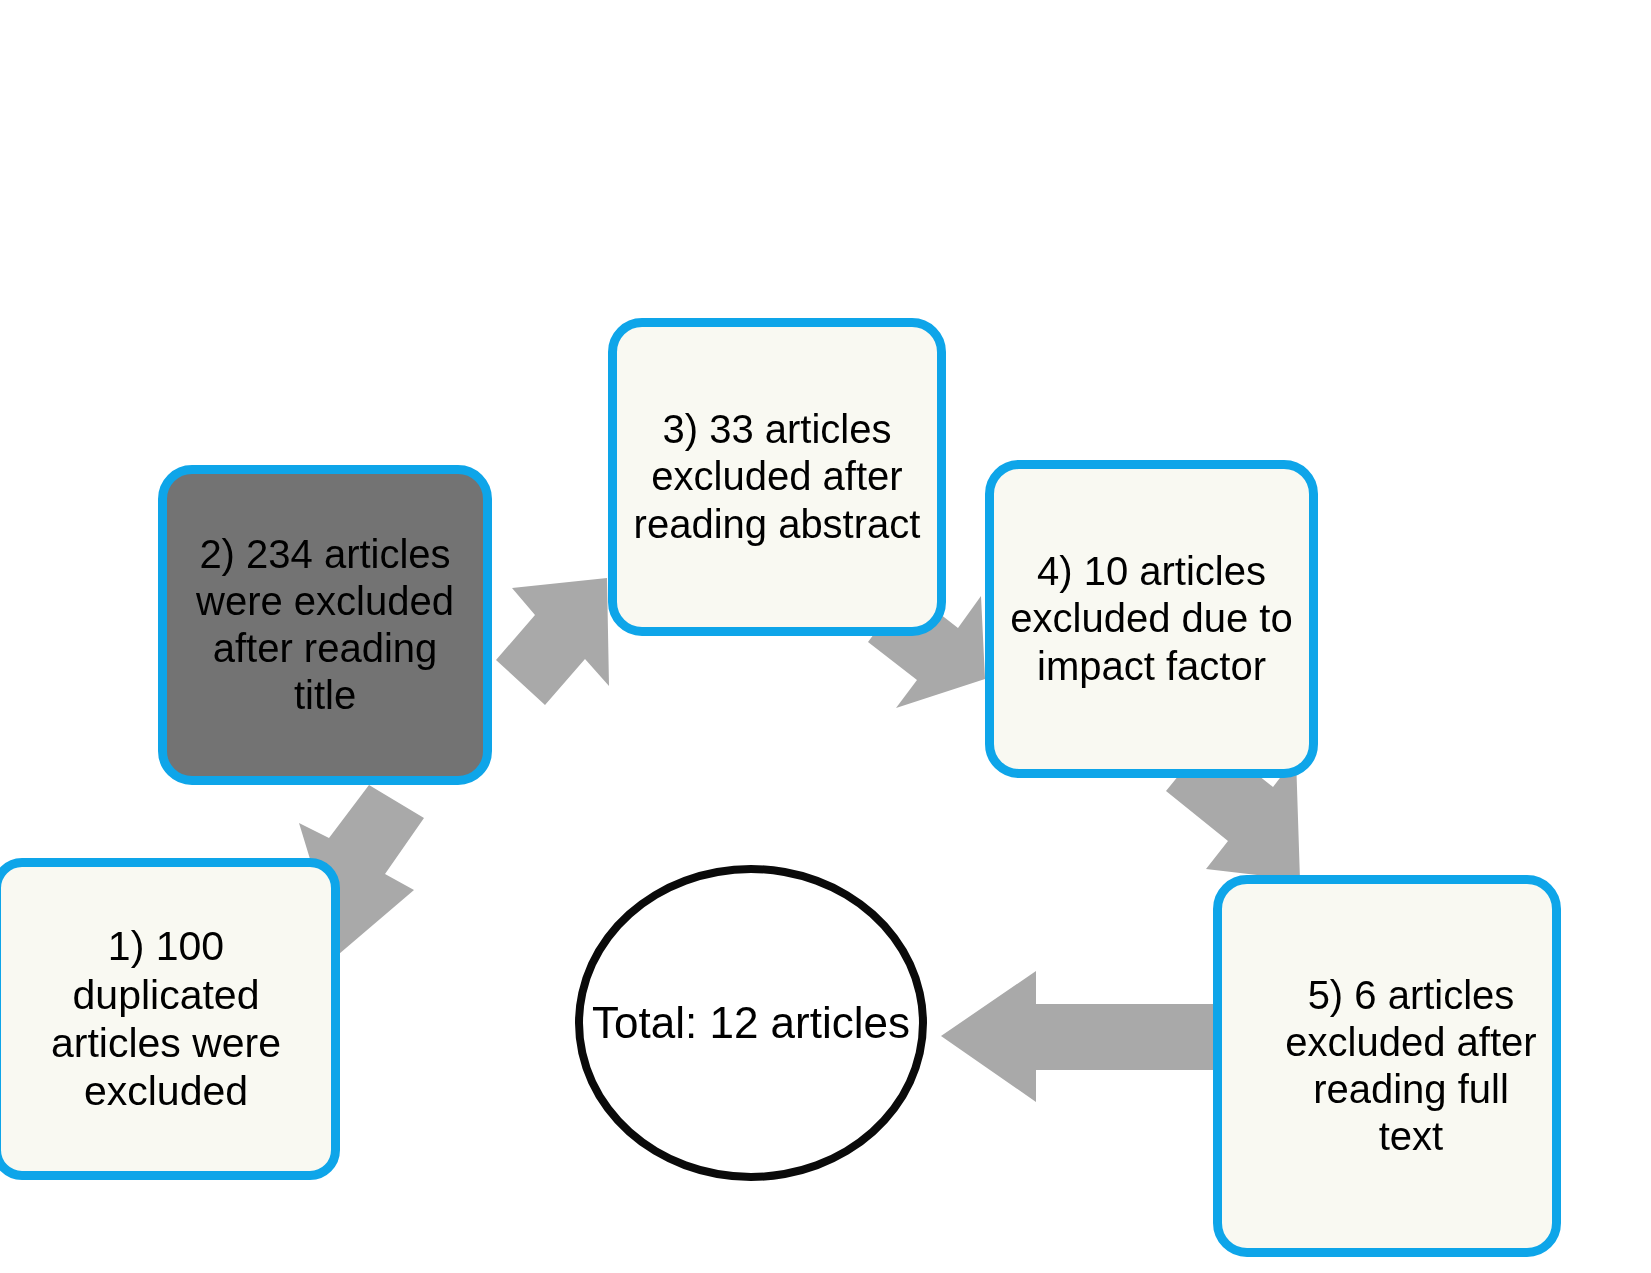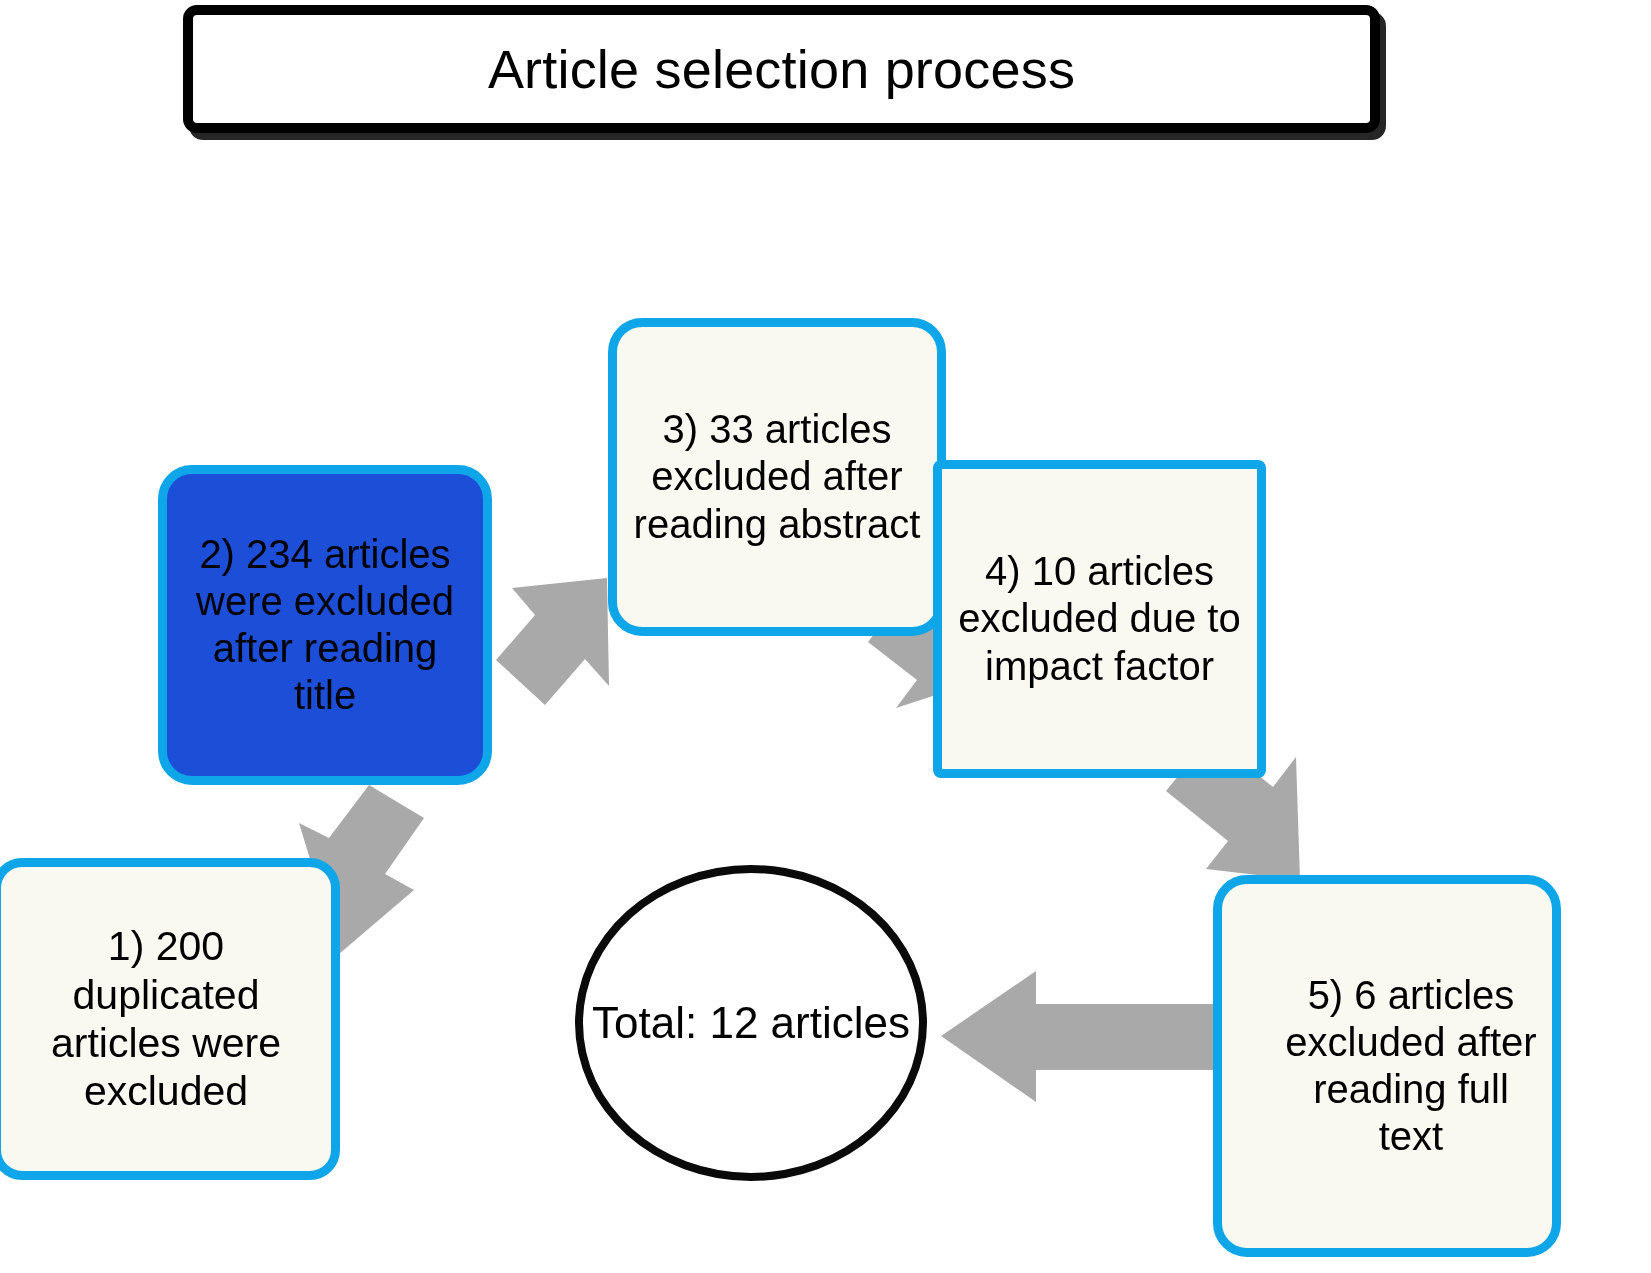--- a/index.html
+++ b/index.html
@@ -75,38 +75,37 @@
     height: 322px;
     border-radius: 30px;
   }
   #node-1 .label { font-size: 41px; }
 
   #node-2 {
     left: 158px;
     top: 465px;
     width: 334px;
     height: 320px;
-    background: #1d4ed8;
+    background: #737373;
   }
   #node-2 .label { font-size: 40px; }
 
   #node-3 {
     left: 608px;
     top: 318px;
     width: 338px;
     height: 318px;
   }
   #node-3 .label { font-size: 40px; }
 
   #node-4 {
-    left: 933px;
+    left: 985px;
     top: 460px;
     width: 333px;
     height: 318px;
-    border-radius: 8px;
   }
   #node-4 .label { font-size: 40px; }
 
   #node-5 {
     left: 1213px;
     top: 875px;
     width: 348px;
     height: 382px;
     padding-left: 48px;
   }
@@ -145,39 +144,36 @@
     z-index: 2;
     pointer-events: none;
   }
   .arrow-shape { fill: #a9a9a9; }
 </style>
 </head>
 <body>
 
 <div id="canvas">
 
-  <div class="title-box">
-    <div class="title-text">Article selection process</div>
-  </div>
 
   <svg id="arrows" viewBox="0 0 1651 1273" xmlns="http://www.w3.org/2000/svg">
 
     <polygon class="arrow-shape" points="339,954 299,823 329,838 369,785 424,818 385,874 414,890"></polygon>
 
     <polygon class="arrow-shape" points="607,578 512,588 535,615 496,660 545,705 585,659 609,686"></polygon>
 
     <polygon class="arrow-shape" points="985,679 896,708 917,680 868,642 908,589 958,628 981,596"></polygon>
 
     <polygon class="arrow-shape" points="1300,880 1206,869 1228,841 1166,791 1210,737 1273,787 1296,757"></polygon>
 
     <polygon class="arrow-shape" points="941,1036 1036,971 1036,1004 1214,1004 1214,1070 1036,1070 1036,1102"></polygon>
   </svg>
 
   <div class="node" id="node-1">
-    <div class="label">1) 200 duplicated articles were excluded</div>
+    <div class="label">1) 100 duplicated articles were excluded</div>
   </div>
 
   <div class="node" id="node-2">
     <div class="label">2) 234 articles were excluded after reading title</div>
   </div>
 
   <div class="node" id="node-3">
     <div class="label">3) 33 articles excluded after reading abstract</div>
   </div>
 

